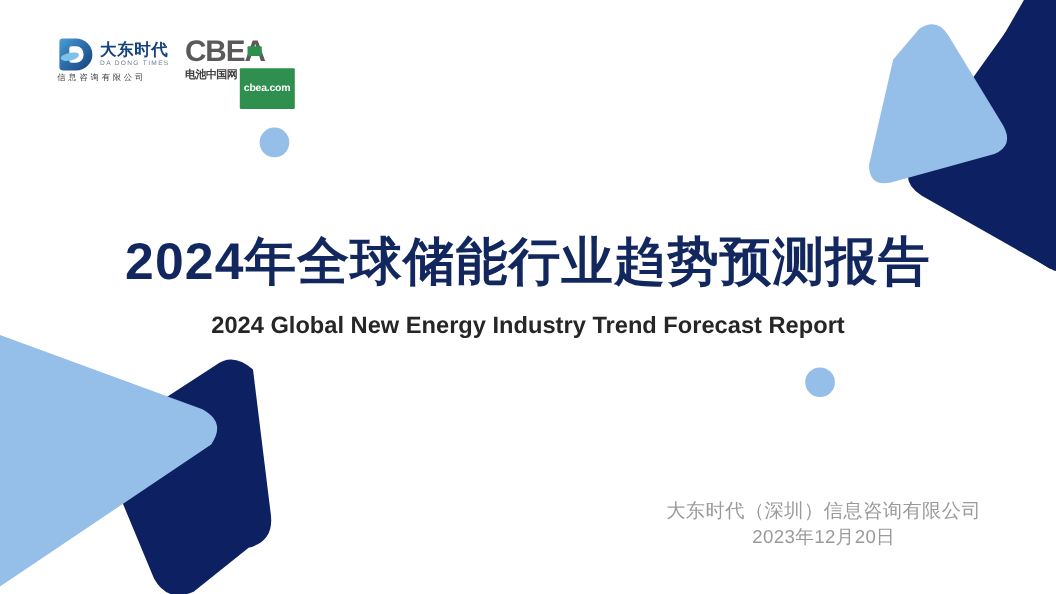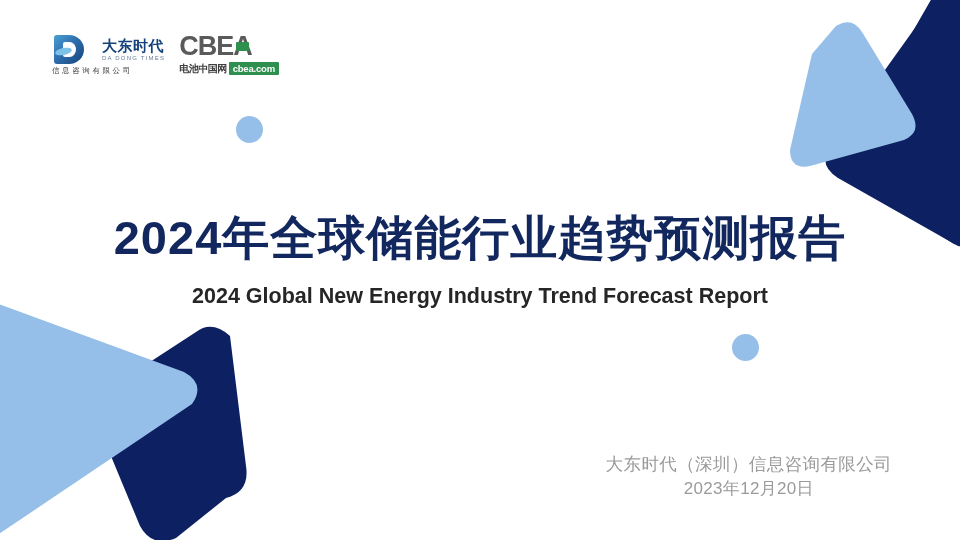--- a/index.html
+++ b/index.html
@@ -82,21 +82,21 @@
   }
 
   .logo-ddt {
     display: flex;
     flex-direction: column;
     gap: 1px;
   }
   .logo-ddt .ddt-top {
     display: flex;
     align-items: center;
-    gap: 16px;
+    gap: 5px;
   }
   .ddt-mark {
     width: 34px;
     height: 31px;
     position: relative;
   }
   .ddt-mark .d-swoosh {
     position: absolute;
     left: 2px; top: 1px;
     width: 30px; height: 29px;
@@ -179,21 +179,21 @@
     font-weight: bold;
     color: #3f3f3f;
     letter-spacing: -0.5px;
     line-height: 13px;
   }
   .cbea-sub-url {
     background: #2f8f4e;
     color: #ffffff;
     font-size: 9.5px;
     font-weight: bold;
-    padding: 0 4px;
+    padding: 12px 4px;
     line-height: 13px;
     border-radius: 1px;
     letter-spacing: -0.2px;
   }
 
   
   .title-cn {
     position: absolute;
     left: 0;
     top: 211px;

